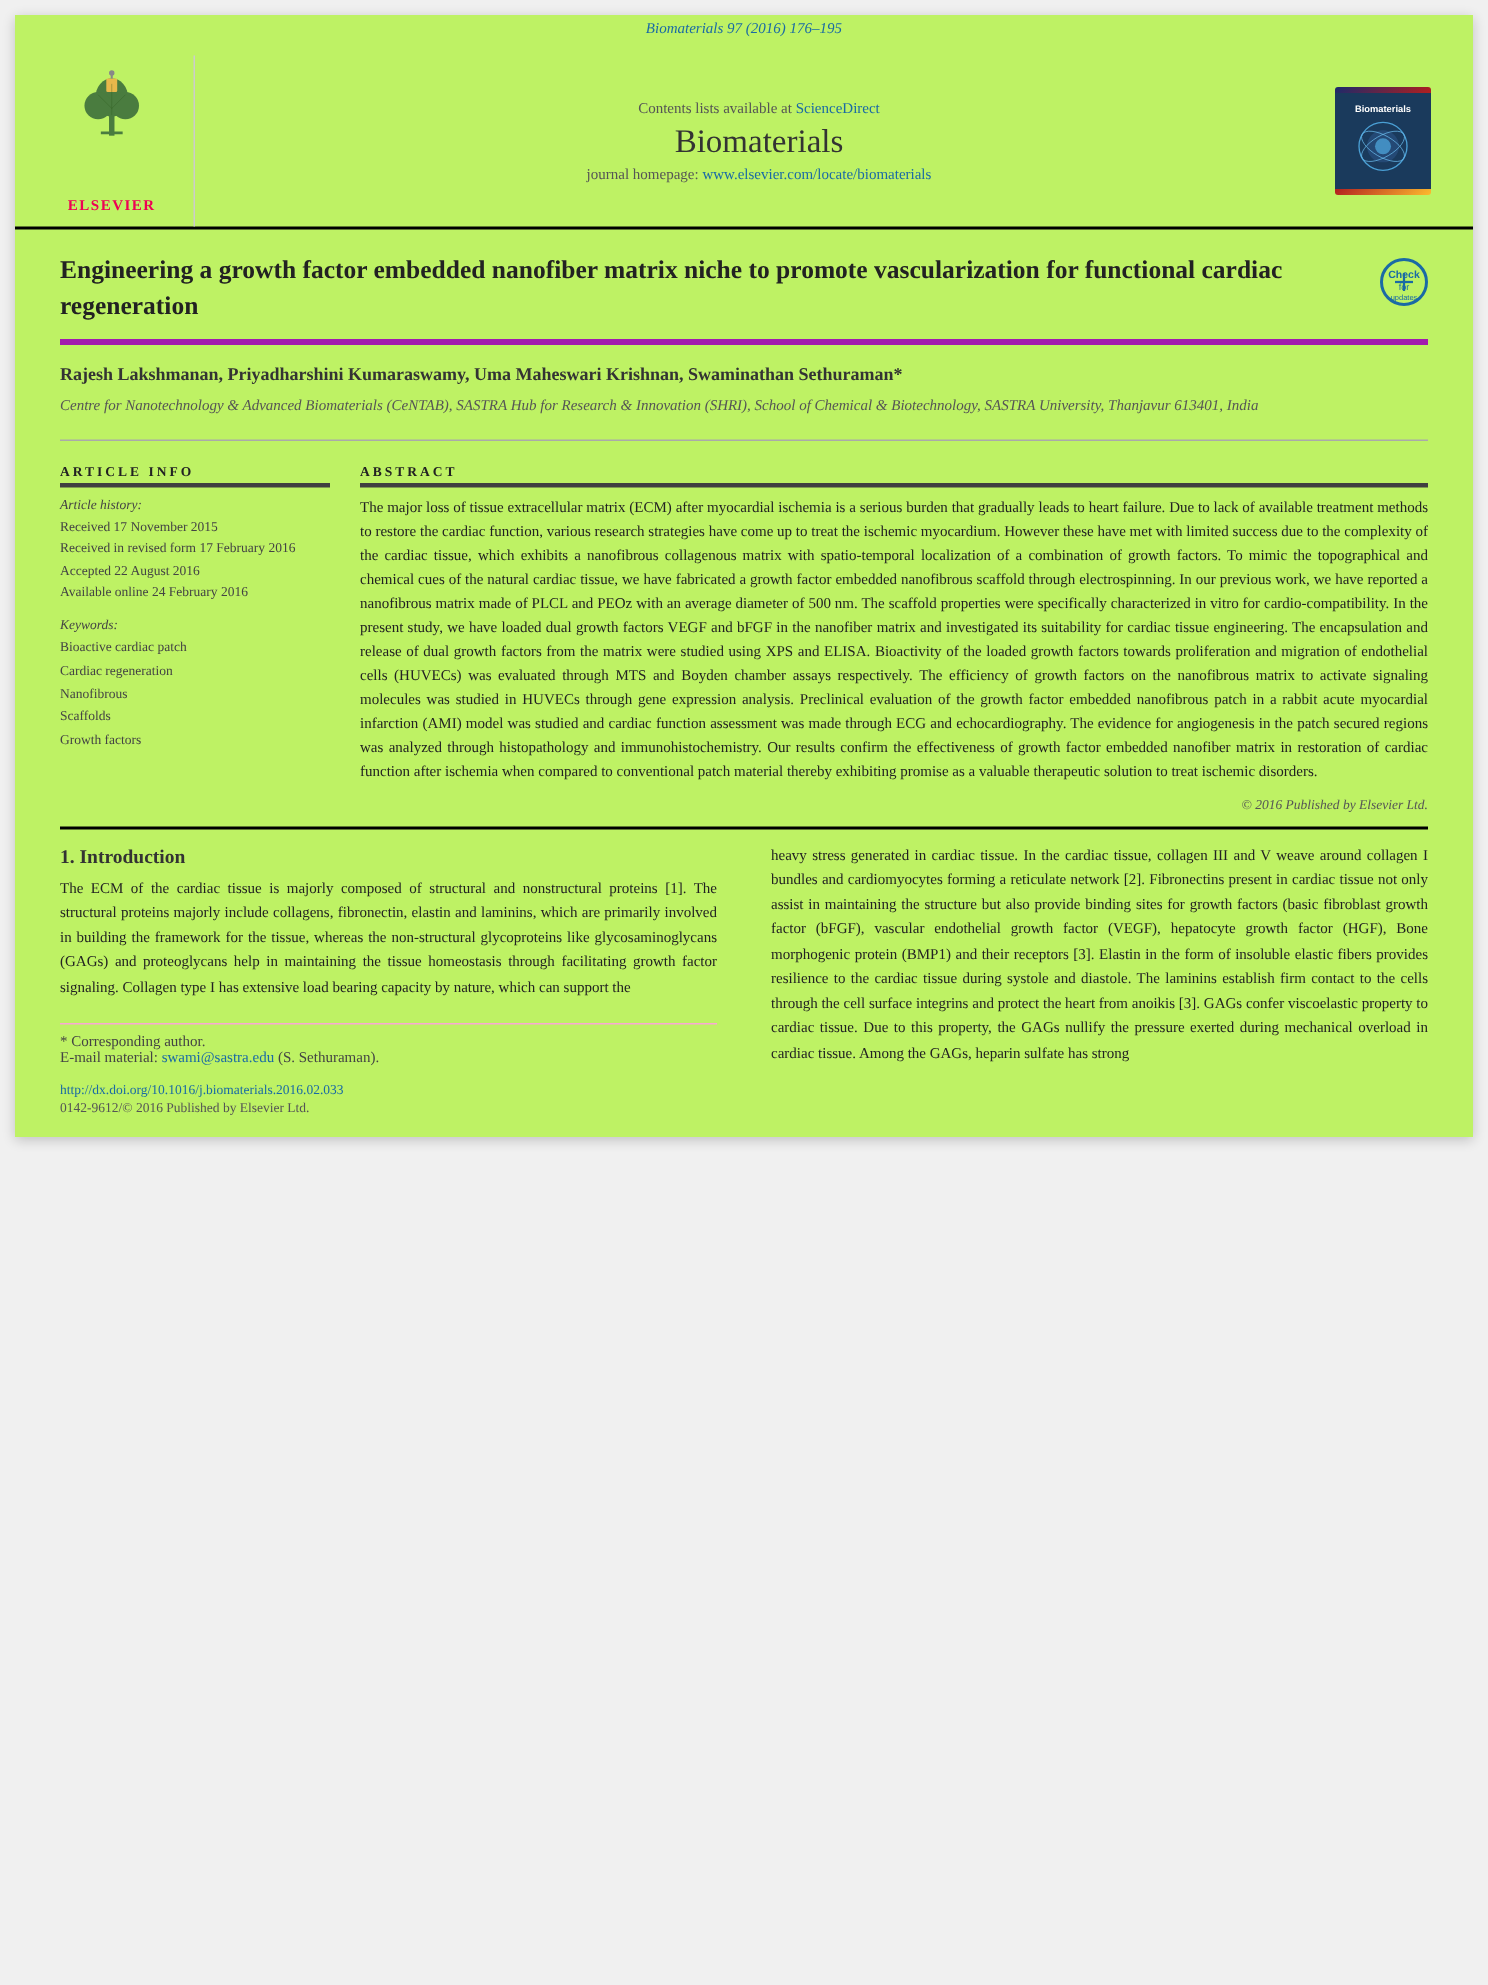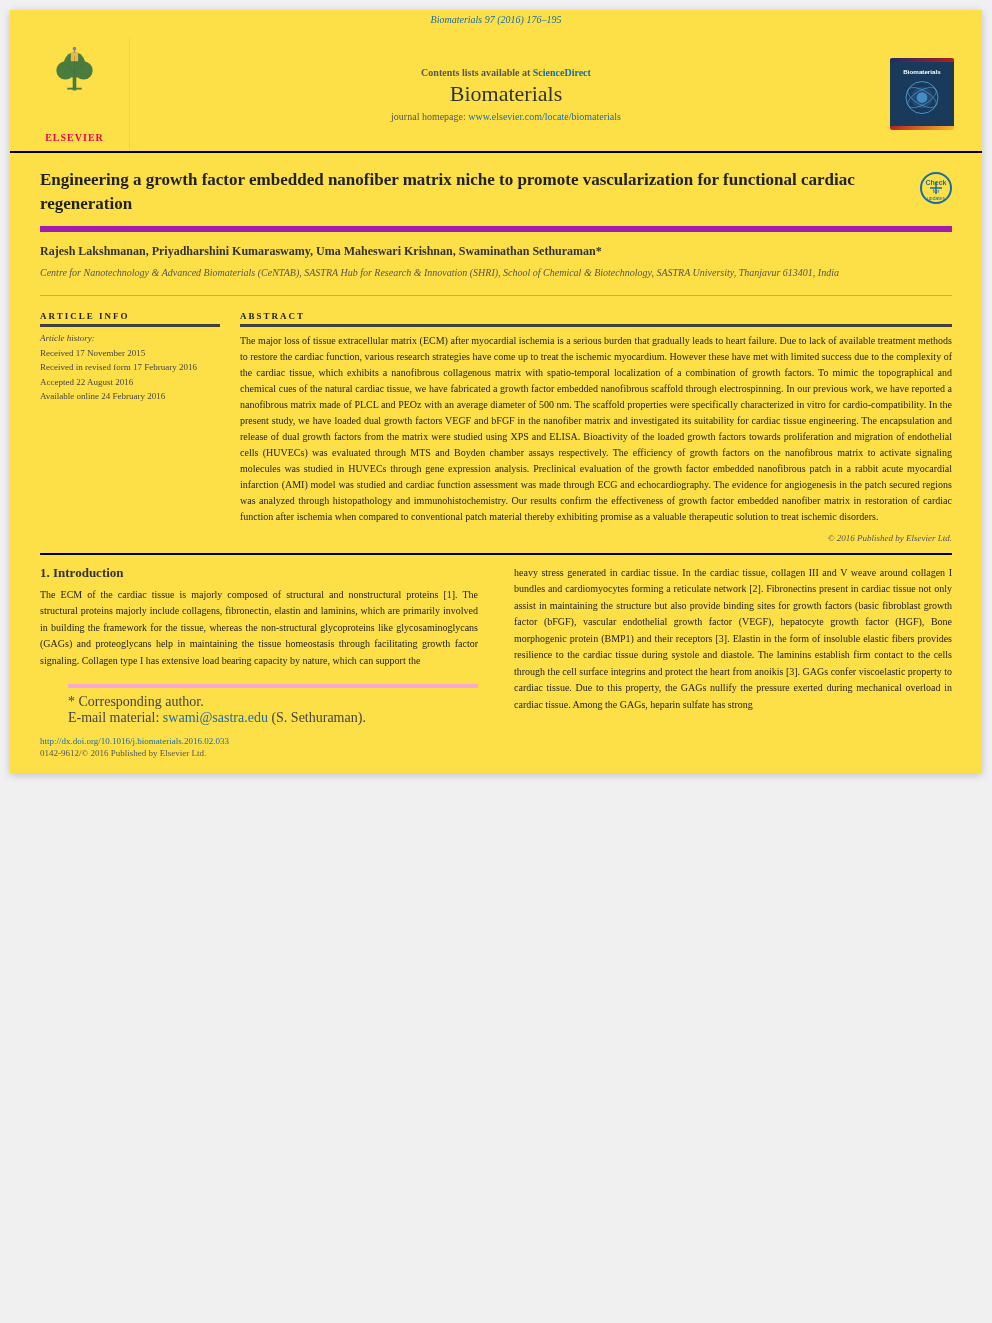--- a/index.html
+++ b/index.html
@@ -5,21 +5,21 @@
     * { margin: 0; padding: 0; box-sizing: border-box; }
     body {
       background: #f0f0f0;
       font-family: 'Times New Roman', Times, serif;
       display: flex;
       justify-content: center;
       padding: 10px;
     }
     .page {
       width: 992px;
-      background: #fde047;
+      background: #bef264;
       box-shadow: 0 2px 8px rgba(0,0,0,0.2);
       padding: 0;
     }
 
     
     .journal-header {
       padding: 8px 20px 0 20px;
       border-bottom: 2px solid #000;
       display: flex;
       align-items: stretch;
@@ -47,21 +47,20 @@
       display: flex;
       flex-direction: column;
       align-items: center;
       justify-content: center;
       padding: 8px 20px;
     }
     .science-direct-line {
       font-size: 10px;
       color: #555;
       margin-bottom: 3px;
-      font-weight: bold;
     }
     .science-direct-link {
       color: #1a6aa5;
       text-decoration: none;
     }
     .journal-title-main {
       font-size: 22px;
       font-weight: normal;
       color: #333;
       margin-bottom: 4px;
@@ -107,21 +106,21 @@
     .main-content {
       padding: 15px 30px;
     }
 
     
     .article-title-section {
       display: flex;
       align-items: flex-start;
       gap: 10px;
       margin-bottom: 10px;
-      border-bottom: 6px solid #a21caf;
+      border-bottom: 4px solid #a21caf;
       padding-bottom: 10px;
     }
     .article-title {
       flex: 1;
       font-size: 17px;
       font-weight: bold;
       color: #222;
       line-height: 1.4;
       font-family: 'Times New Roman', serif;
     }
@@ -245,26 +244,25 @@
     }
     .body-text {
       font-size: 10px;
       color: #222;
       line-height: 1.65;
       text-align: justify;
     }
 
     
     .footnote-area {
-      border-top: 4px solid #f9a8d4;
+      border-top: 1px solid #f9a8d4;
       margin-top: 15px;
       padding-top: 6px;
-      font-size: 14px;
+      font-size: 10px;
       color: #444;
-      margin-left: 28px;
     }
     .footnote-area a {
       color: #1a6aa5;
     }
     .doi-line {
       font-size: 9px;
       color: #1a6aa5;
       margin-top: 10px;
     }
     .copyright-line {
@@ -366,20 +364,28 @@
         <div class="section-heading">ARTICLE INFO</div>
 
         <div class="article-history">
           <span class="ah-title">Article history:</span>
           <p>Received 17 November 2015</p>
           <p>Received in revised form 17 February 2016</p>
           <p>Accepted 22 August 2016</p>
           <p>Available online 24 February 2016</p>
         </div>
 
+        <div class="keywords-section">
+          <span class="kw-title">Keywords:</span>
+          <p>Bioactive cardiac patch</p>
+          <p>Cardiac regeneration</p>
+          <p>Nanofibrous</p>
+          <p>Scaffolds</p>
+          <p>Growth factors</p>
+        </div>
       </div>
 
       <div class="col-right">
         <div class="section-heading">ABSTRACT</div>
         <p class="abstract-text">The major loss of tissue extracellular matrix (ECM) after myocardial ischemia is a serious burden that gradually leads to heart failure. Due to lack of available treatment methods to restore the cardiac function, various research strategies have come up to treat the ischemic myocardium. However these have met with limited success due to the complexity of the cardiac tissue, which exhibits a nanofibrous collagenous matrix with spatio-temporal localization of a combination of growth factors. To mimic the topographical and chemical cues of the natural cardiac tissue, we have fabricated a growth factor embedded nanofibrous scaffold through electrospinning. In our previous work, we have reported a nanofibrous matrix made of PLCL and PEOz with an average diameter of 500 nm. The scaffold properties were specifically characterized in vitro for cardio-compatibility. In the present study, we have loaded dual growth factors VEGF and bFGF in the nanofiber matrix and investigated its suitability for cardiac tissue engineering. The encapsulation and release of dual growth factors from the matrix were studied using XPS and ELISA. Bioactivity of the loaded growth factors towards proliferation and migration of endothelial cells (HUVECs) was evaluated through MTS and Boyden chamber assays respectively. The efficiency of growth factors on the nanofibrous matrix to activate signaling molecules was studied in HUVECs through gene expression analysis. Preclinical evaluation of the growth factor embedded nanofibrous patch in a rabbit acute myocardial infarction (AMI) model was studied and cardiac function assessment was made through ECG and echocardiography. The evidence for angiogenesis in the patch secured regions was analyzed through histopathology and immunohistochemistry. Our results confirm the effectiveness of growth factor embedded nanofiber matrix in restoration of cardiac function after ischemia when compared to conventional patch material thereby exhibiting promise as a valuable therapeutic solution to treat ischemic disorders.</p>
         <p class="abstract-copyright">© 2016 Published by Elsevier Ltd.</p>
       </div>
 
     </div>
 

